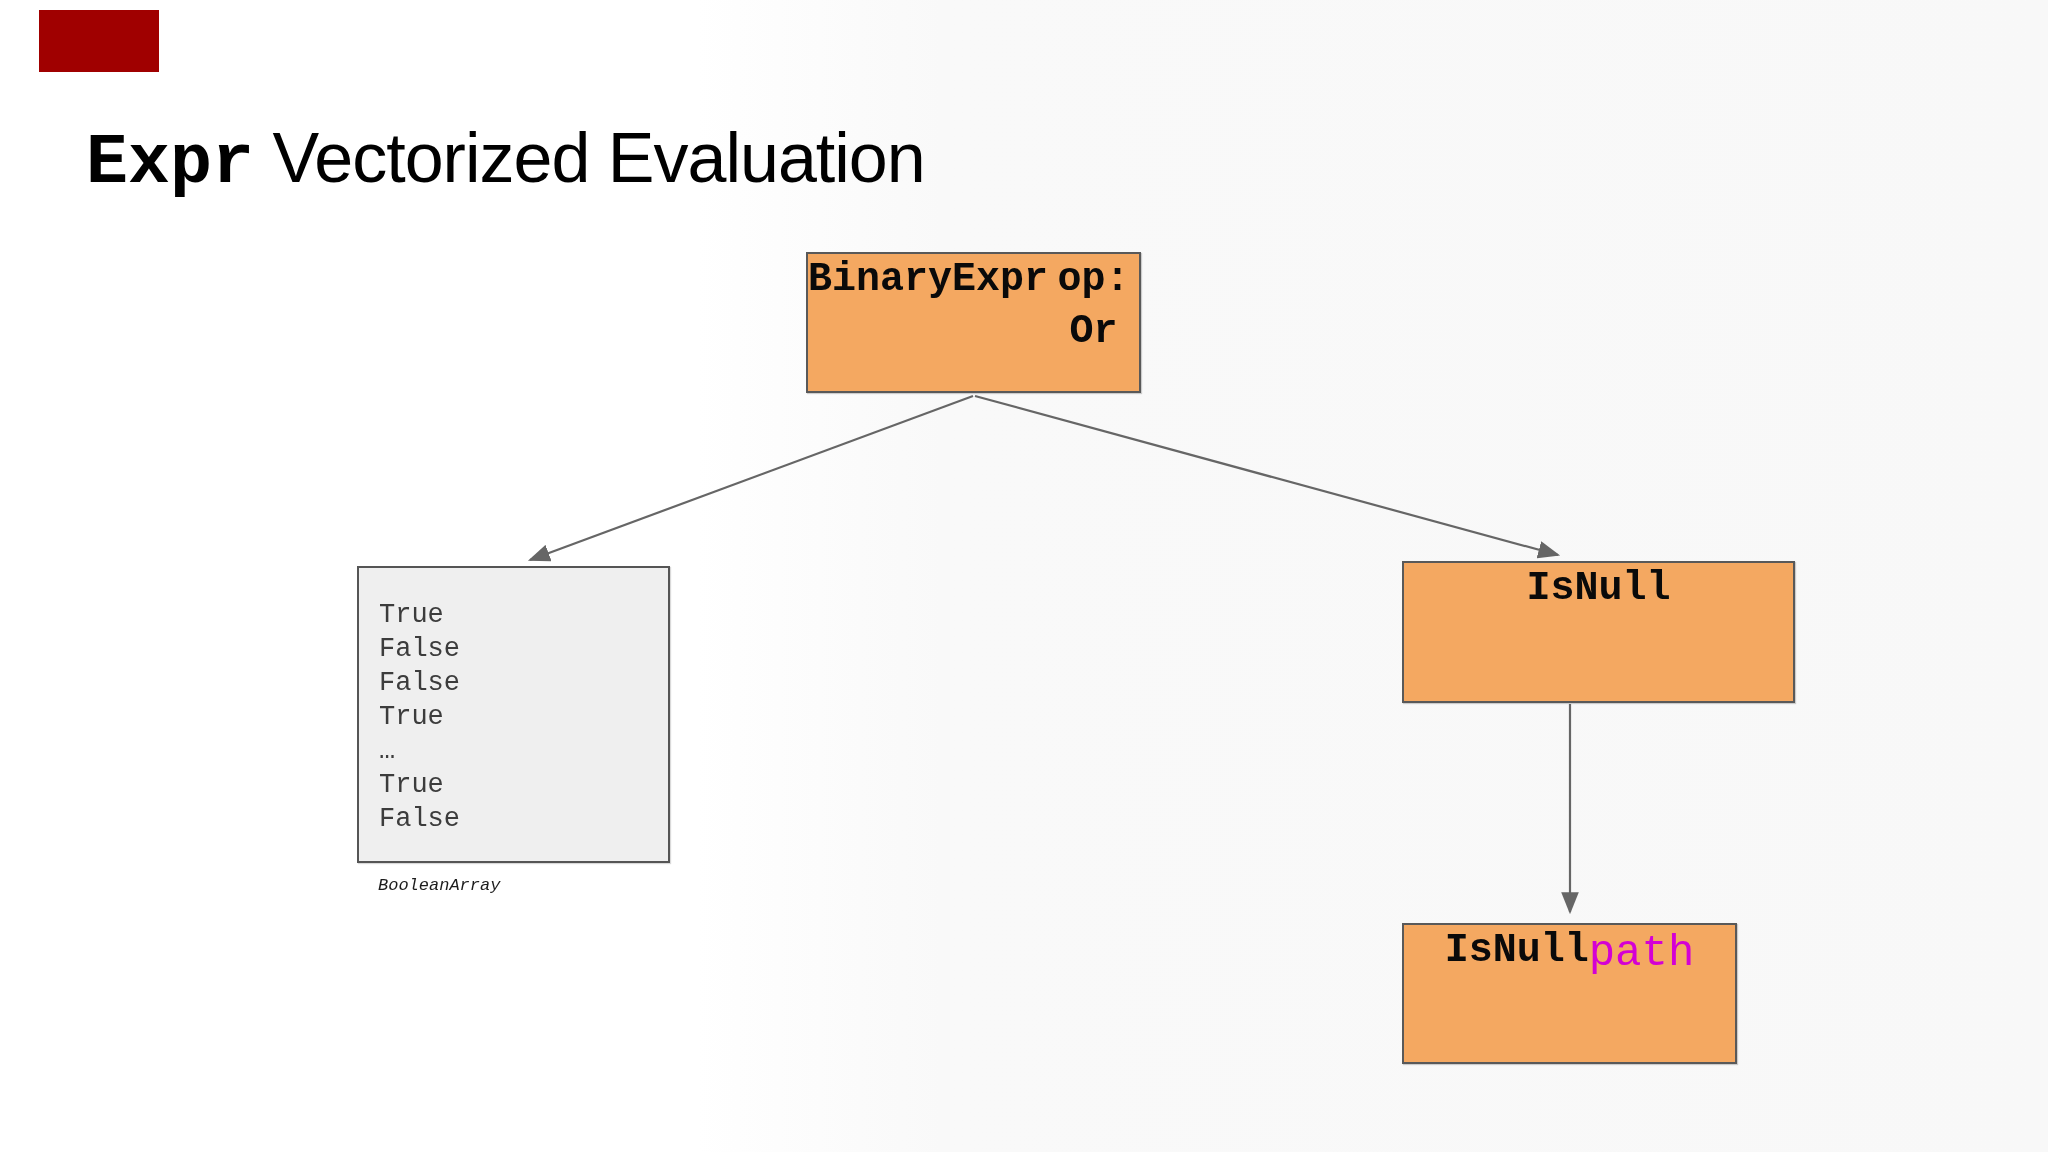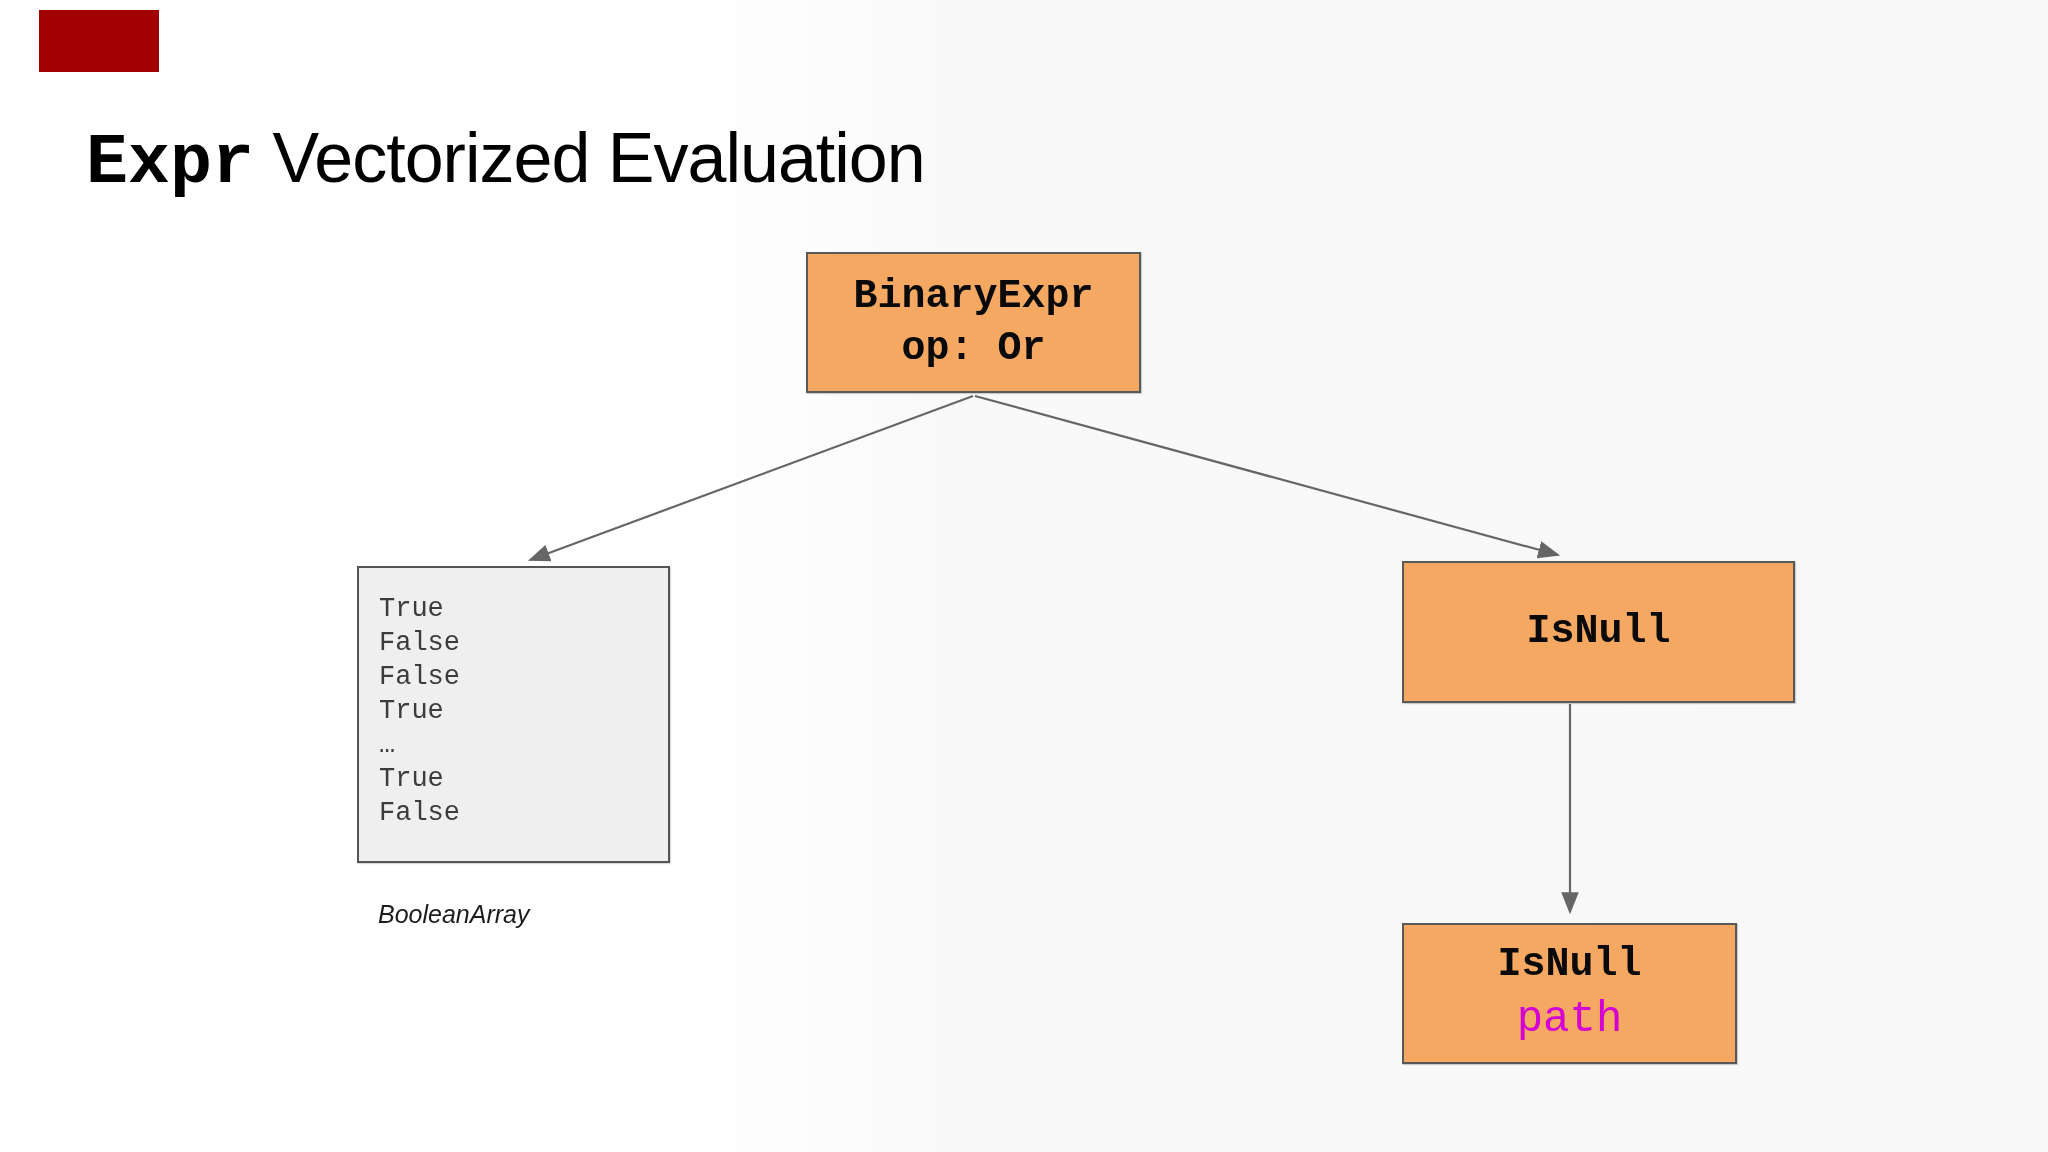--- a/index.html
+++ b/index.html
@@ -39,45 +39,45 @@
     font-family:"Liberation Sans",sans-serif;
     font-weight:400;
     letter-spacing:-1px;
   }
   svg.edges{position:absolute;left:0;top:0;width:2048px;height:1152px;}
   .node{
     position:absolute;
     background:var(--node-fill);
     border:2px solid var(--node-border);
     box-shadow:1px 1px 1px rgba(0,0,0,0.18);
-    display:flex;flex-direction:column;align-items:center;justify-content:center;
+    display:flex;align-items:flex-start;justify-content:center;
     font-family:"Liberation Mono","DejaVu Sans Mono",monospace;
     font-weight:bold;font-size:40px;color:#0a0a0a;line-height:1.3;
     text-align:center;
   }
   .node-binaryexpr{left:806px;top:252px;width:335px;height:141px;}
   .node-isnull{left:1402px;top:561px;width:393px;height:142px;}
   .node-column{left:1402px;top:923px;width:335px;height:141px;}
   .node .accent{
     font-weight:400;color:var(--magenta);font-size:44px;
   }
   .bool-box{
     position:absolute;left:357px;top:566px;width:313px;height:297px;
     background:var(--gray-fill);
     border:2px solid var(--gray-border);
     box-shadow:1px 1px 1px rgba(0,0,0,0.15);
-    padding:24px 0 0 20px;
+    padding:30px 0 0 20px;
     font-family:"Liberation Mono","DejaVu Sans Mono",monospace;
     font-size:27px;line-height:34px;color:var(--values-text);
   }
   .bool-box .val{white-space:pre;}
   .bool-caption{
-    position:absolute;left:378px;top:900px;
-    font-family:Liberation Sans, sans-serif;
-    font-style:italic;font-size:25px;color:#1c1c1c;
+    position:absolute;left:378px;top:876px;
+    font-family:Liberation Mono, monospace;
+    font-style:italic;font-size:17px;color:#1c1c1c;
   }
 </style>
 </head>
 <body>
 
 <div class="stage">
 
   <div class="red-marker"></div>
 
   <div class="slide-title">

